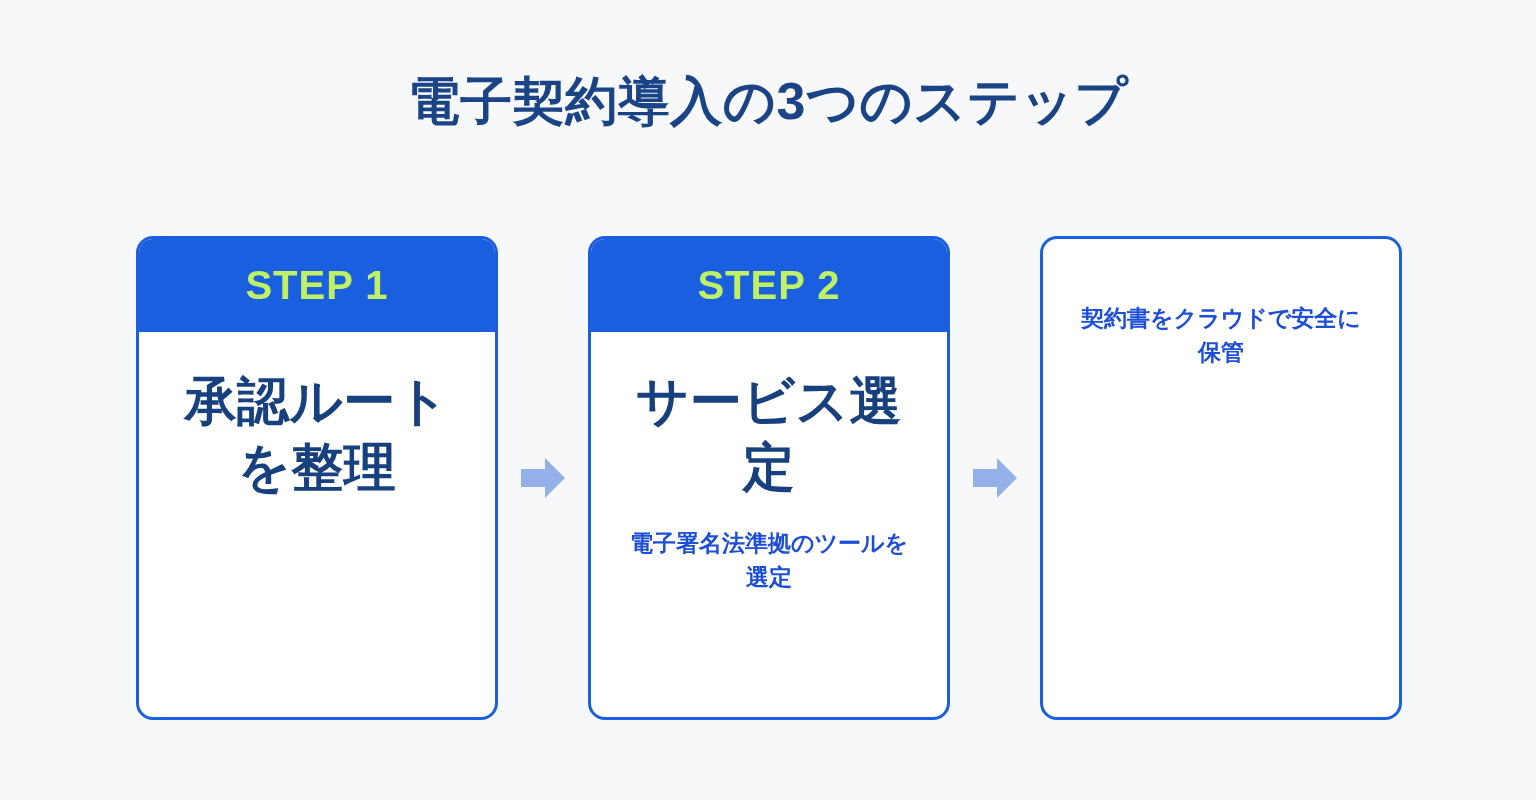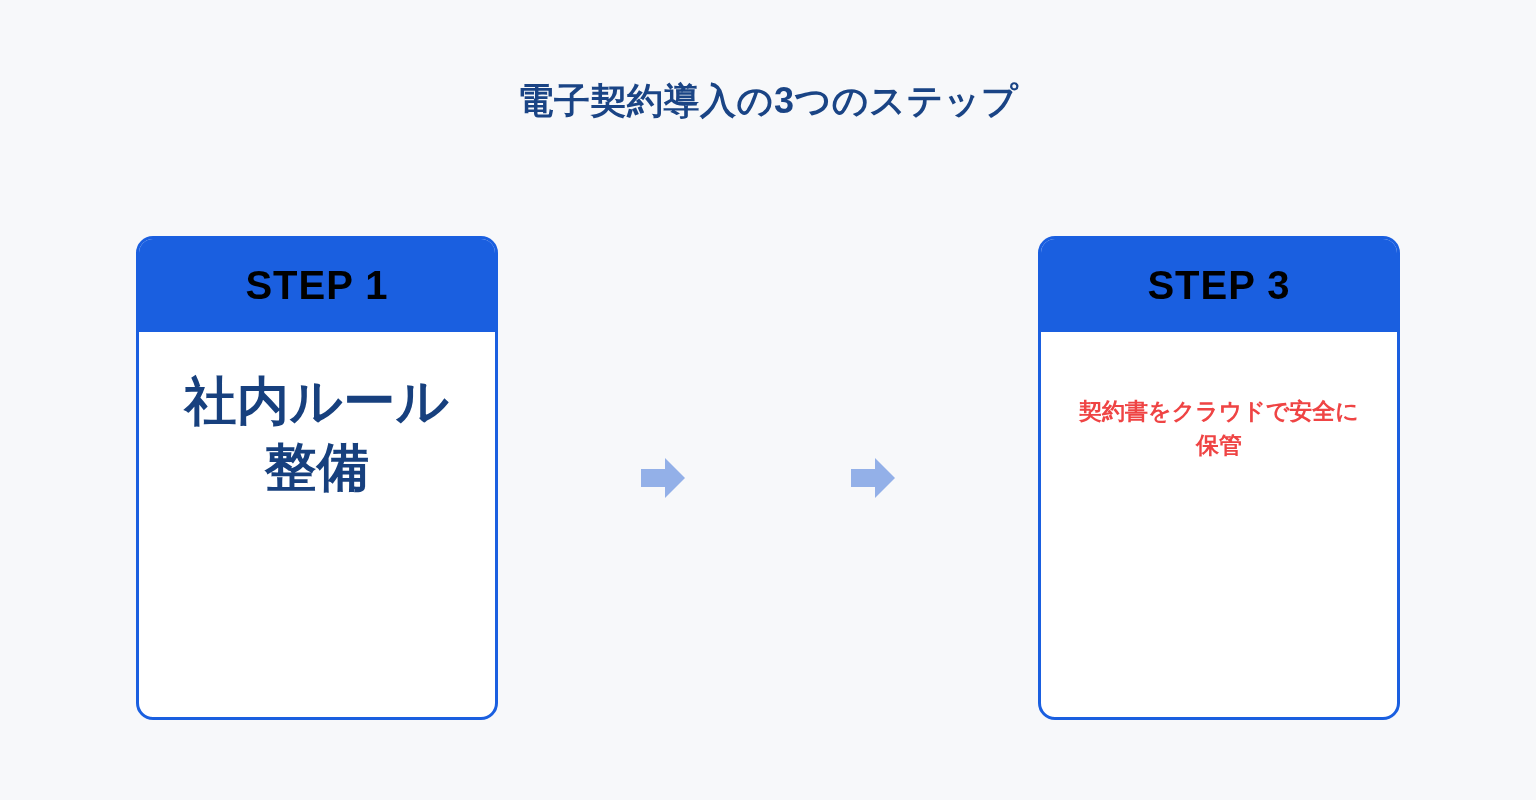--- a/index.html
+++ b/index.html
@@ -22,21 +22,21 @@
     box-sizing: border-box;
   }
 
   
   .page-title {
     position: absolute;
     top: 66px;
     left: 0;
     width: 1536px;
     text-align: center;
-    font-size: 36px;
+    font-size: 52px;
     line-height: 70px;
     font-weight: 700;
     color: #1a4485;
     letter-spacing: 0.5px;
     white-space: nowrap;
   }
 
   
   .steps-row {
     position: absolute;
@@ -59,21 +59,21 @@
     background: #ffffff;
     display: flex;
     flex-direction: column;
     overflow: hidden;
     flex: 0 0 auto;
   }
 
   .step-header {
     height: 93px;
     background: #1a5fe0;
-    color: #000000;
+    color: #bef264;
     display: flex;
     align-items: center;
     justify-content: center;
     font-size: 40px;
     font-weight: 700;
     letter-spacing: 1px;
     flex: 0 0 auto;
   }
 
   .step-body {
@@ -93,21 +93,21 @@
     text-align: center;
     letter-spacing: 0.5px;
     max-width: 300px;
   }
 
   .step-caption {
     margin-top: 26px;
     font-size: 23px;
     line-height: 34px;
     font-weight: 700;
-    color: #ef4444;
+    color: #1d4ed8;
     text-align: center;
     max-width: 290px;
   }
 
   
   .arrow-connector {
     width: 90px;
     flex: 0 0 auto;
     display: flex;
     align-items: center;
@@ -122,42 +122,48 @@
 
 <div class="page">
 
   <div class="page-title">電子契約導入の3つのステップ</div>
 
   <div class="steps-row">
 
     <div class="step-card">
       <div class="step-header">STEP 1</div>
       <div class="step-body">
-        <div class="step-heading">社内ルール整備</div>
+        <div class="step-heading">承認ルートを整理</div>
       </div>
     </div>
 
     <div class="arrow-connector">
       <span>
         <svg width="44" height="42" viewBox="0 0 44 42" aria-hidden="true">
           <path d="M0 12 L24 12 L24 1 L44 21 L24 41 L24 30 L0 30 Z" fill="#93b0e8"></path>
         </svg>
       </span>
     </div>
 
+    <div class="step-card">
+      <div class="step-header">STEP 2</div>
+      <div class="step-body">
+        <div class="step-heading">サービス選定</div>
+        <div class="step-caption">電子署名法準拠のツールを選定</div>
+      </div>
+    </div>
 
     <div class="arrow-connector">
       <span>
         <svg width="44" height="42" viewBox="0 0 44 42" aria-hidden="true">
           <path d="M0 12 L24 12 L24 1 L44 21 L24 41 L24 30 L0 30 Z" fill="#93b0e8"></path>
         </svg>
       </span>
     </div>
 
     <div class="step-card">
-      <div class="step-header">STEP 3</div>
       <div class="step-body">
         <div class="step-caption">契約書をクラウドで安全に保管</div>
       </div>
     </div>
 
   </div>
 </div>
 
 </body></html>

